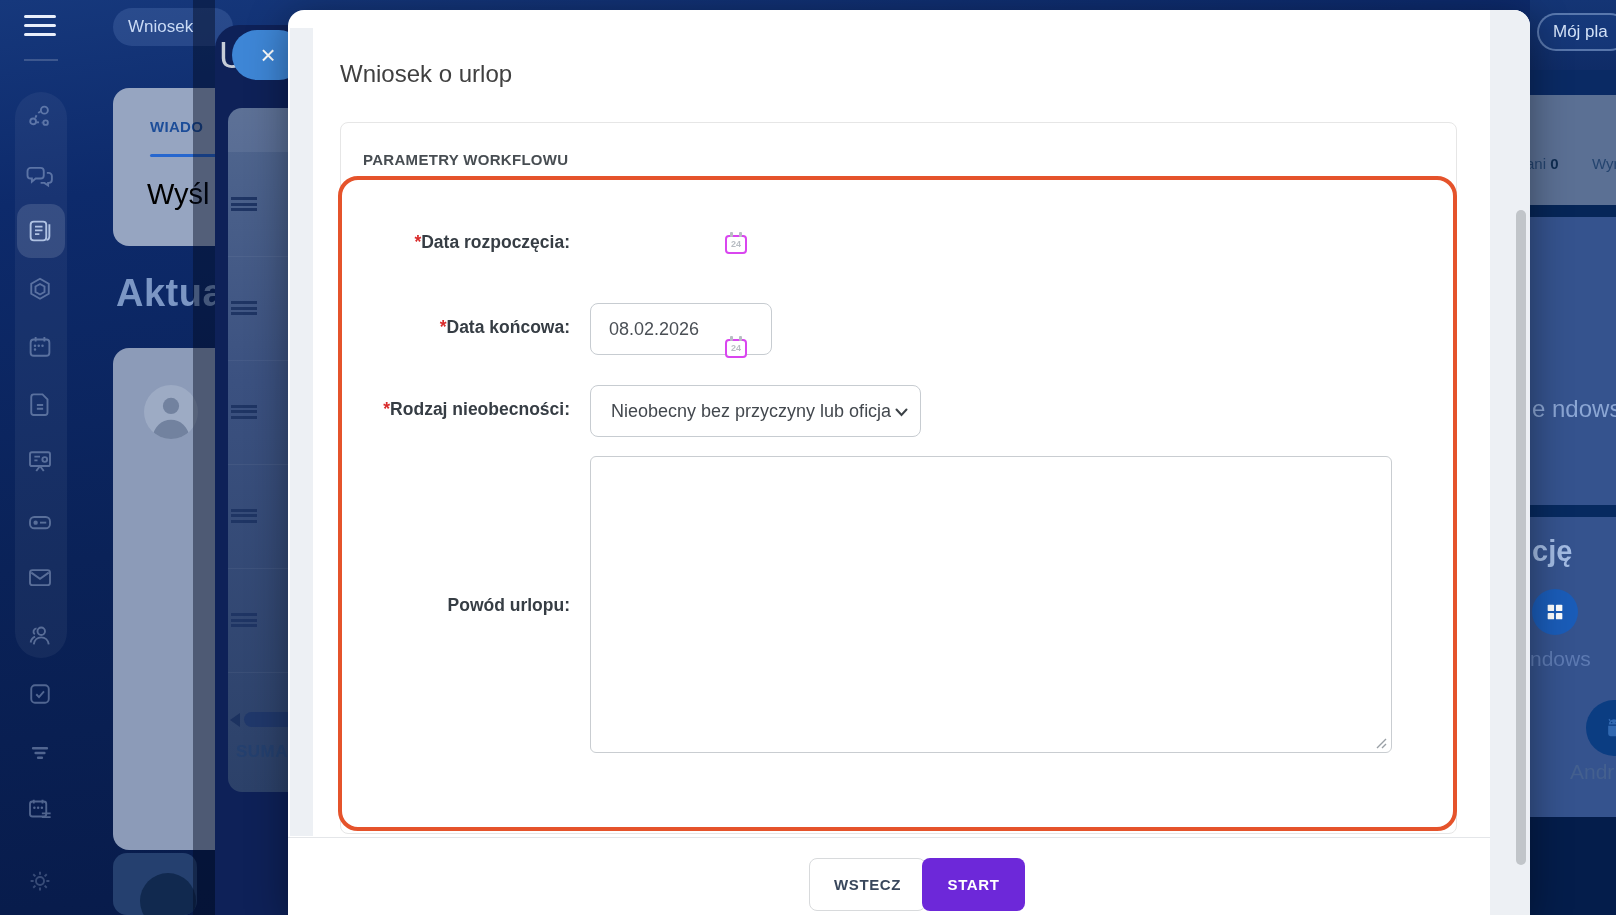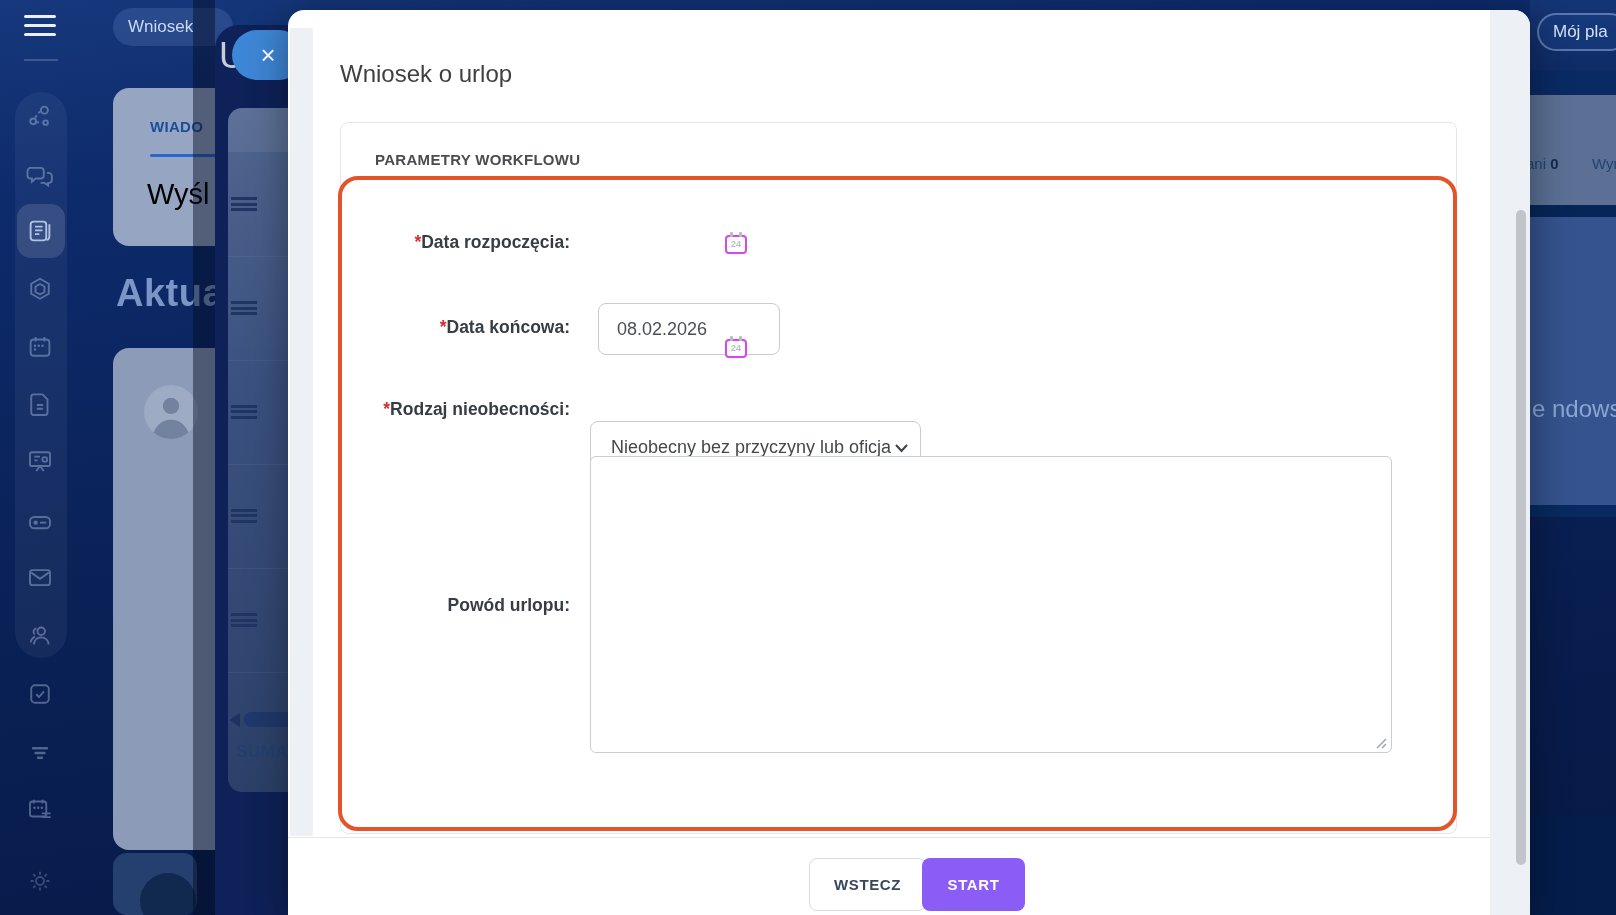--- a/index.html
+++ b/index.html
@@ -56,30 +56,30 @@
   .orange-rect{border:4px solid #e5532b;border-radius:20px;box-sizing:border-box;}
   .f-label{font-size:17.5px;font-weight:bold;color:#363d44;text-align:right;line-height:24px;}
   .req{color:#d92b2b;}
   .f-input{box-sizing:border-box;border:1px solid #c7ccd1;border-radius:8px;background:#fff;
            font-family:"Liberation Sans","DejaVu Sans",sans-serif;font-size:18px;color:#4a4f55;padding:0 40px 0 18px;outline:none;}
   .cal-ico{width:22px;height:19px;border:2px solid #d946ef;border-radius:4px;box-sizing:border-box;position:relative;
            font-size:9px;font-weight:bold;color:#b8bdc3;text-align:center;line-height:15px;background:#fff;}
   .cal-ico::before,.cal-ico::after{content:"";position:absolute;top:-5px;width:3px;height:5px;background:#b8bdc3;border-radius:1px;}
   .cal-ico::before{left:3px;} .cal-ico::after{right:3px;}
   .f-select{box-sizing:border-box;border:1px solid #c7ccd1;border-radius:8px;background:#fff;
-            font-size:18px;color:#43484e;display:flex;align-items:center;padding:0 34px 0 20px;cursor:pointer;white-space:nowrap;overflow:hidden;margin-top:36px;}
+            font-size:18px;color:#43484e;display:flex;align-items:center;padding:0 34px 0 20px;cursor:pointer;white-space:nowrap;overflow:hidden;}
   .f-textarea{box-sizing:border-box;border:1px solid #c9cdd1;border-radius:6px;background:#fff;resize:none;
               font-family:"Liberation Sans","DejaVu Sans",sans-serif;font-size:16px;color:#43484e;padding:10px 14px;outline:none;}
   .ta-grip{pointer-events:none;}
   .footer{background:#fff;border-top:1px solid #e4e6e9;}
   .btn{box-sizing:border-box;border-radius:8px;font-size:15px;font-weight:bold;letter-spacing:.6px;
        display:flex;align-items:center;justify-content:center;cursor:pointer;
        font-family:"Liberation Sans","DejaVu Sans",sans-serif;}
   .btn-back{background:#fff;border:1px solid #d8dadc;color:#39475c;}
-  .btn-start{background:#8b5cf6;border:none;color:#fff;}
+  .btn-start{background:#6d28d9;border:none;color:#fff;}
 </style>
 </head>
 <body>
 
 <div id="app">
 
   <div class="abs hamburger" style="left:24px;top:15px;">
     <span></span>
       <span></span>
       <span style="margin-bottom:0;"></span>
@@ -216,20 +216,42 @@
     <div class="abs" style="left:0;top:70px;width:86px;height:25px;background:#0a2a64;"></div>
     <div class="abs" style="left:0;top:95px;width:86px;height:128px;background:#5b7094;">
       <div class="abs rtab" style="left:-4px;top:60px;"><span>ani</span>&nbsp;<b>0</b></div>
       <div class="abs rtab" style="left:62px;top:60px;"><span>Wyr</span></div>
     </div>
     <div class="abs" style="left:0;top:205px;width:86px;height:12px;background:#062658;"></div>
     <div class="abs" style="left:0;top:217px;width:86px;height:288px;background:#35538e;">
       <div class="abs rme" style="left:2px;top:178px;">e ndows</div>
     </div>
     <div class="abs" style="left:0;top:505px;width:86px;height:12px;background:#072a60;"></div>
+    <div class="abs rfrag" style="left:0;top:517px;width:86px;height:300px;background:#35538e;">
+      <div class="abs rhead" style="left:2px;top:18px;">cję</div>
+      <div class="abs rcircle" style="left:2px;top:72px;width:46px;height:46px;background:#1a5cb8;">
+        <svg viewBox="0 0 24 24" style="width:22px;height:22px;">
+            <rect x="4" y="4" width="7" height="7" rx="1" fill="#fff"></rect>
+            <rect x="13" y="4" width="7" height="7" rx="1" fill="#fff"></rect>
+            <rect x="4" y="13" width="7" height="7" rx="1" fill="#fff"></rect>
+            <rect x="13" y="13" width="7" height="7" rx="1" fill="#fff"></rect>
+          </svg>
+      </div>
+      <div class="abs rapp-lbl" style="left:0;top:130px;">ndows</div>
+      <div class="abs rcircle" style="left:56px;top:183px;width:56px;height:56px;background:#0b3d82;">
+        <svg viewBox="0 0 24 24" style="width:28px;height:28px;">
+            <path d="M7 10h10v7a2 2 0 01-2 2H9a2 2 0 01-2-2z" fill="#3168b0"></path>
+            <path d="M7.5 9a4.5 4.5 0 019 0z" fill="#3168b0"></path>
+            <path d="M8.7 5.8L7.8 4.4M15.3 5.8l.9-1.4" stroke="#3168b0" stroke-width="1.2"></path>
+            <circle cx="10" cy="7.3" r=".7" fill="#0b3d82"></circle>
+            <circle cx="14" cy="7.3" r=".7" fill="#0b3d82"></circle>
+          </svg>
+      </div>
+      <div class="abs rapp-lbl" style="left:40px;top:243px;color:#44608f;">Andr</div>
+    </div>
     <div class="abs" style="left:0;top:817px;width:86px;height:98px;background:#041d4b;"></div>
   </div>
 
   <div class="abs dim-strip" style="left:193px;top:0;width:22px;height:915px;z-index:5;"></div>
 
   <div class="abs panel2" style="left:215px;top:25px;width:1280px;height:890px;z-index:10;">
     <div class="abs p2-head" style="left:4px;top:10px;">U</div>
     <div class="abs close-pill" style="left:17px;top:5px;">
       <span>×</span>
     </div>
@@ -258,36 +280,36 @@
 
   <div class="abs modal" style="left:288px;top:10px;width:1242px;height:905px;z-index:20;">
 
     <div class="abs gutter" style="left:2px;top:18px;width:23px;height:808px;"></div>
     <div class="abs gutter" style="left:1202px;top:0;width:40px;height:905px;border-radius:0 16px 0 0;"></div>
     <div class="abs vthumb" style="left:1228px;top:200px;width:10px;height:655px;"></div>
 
     <div class="abs m-title" style="left:52px;top:50px;">Wniosek o urlop</div>
 
     <div class="abs params-card" style="left:52px;top:112px;width:1117px;height:712px;">
-      <div class="abs section-lbl" style="left:22px;top:28px;margin-left:12px;">PARAMETRY WORKFLOWU</div>
+      <div class="abs section-lbl" style="left:22px;top:28px;">PARAMETRY WORKFLOWU</div>
     </div>
 
     <div class="abs orange-rect" style="left:50px;top:166px;width:1119px;height:655px;"></div>
 
     <div class="abs f-label" style="left:52px;top:220px;width:230px;">
       <span class="req">*</span><span>Data rozpoczęcia:</span>
     </div>
     <div class="abs cal-ico" style="left:437px;top:225px;">
       <span>24</span>
     </div>
 
     <div class="abs f-label" style="left:52px;top:305px;width:230px;">
       <span class="req">*</span><span>Data końcowa:</span>
     </div>
-    <input class="abs f-input" style="left: 302px; top: 293px; width: 182px; height: 52px; margin-left: 8px;" value="08.02.2026">
+    <input class="abs f-input" style="left: 302px; top: 293px; width: 182px; height: 52px;" value="08.02.2026">
     <div class="abs cal-ico" style="left:437px;top:310px;">
       <span>24</span>
     </div>
 
     <div class="abs f-label" style="left:52px;top:387px;width:230px;">
       <span class="req">*</span><span>Rodzaj nieobecności:</span>
     </div>
     <div class="abs f-select" style="left:302px;top:375px;width:331px;height:52px;">
       <span>Nieobecny bez przyczyny lub oficja</span>
       <svg class="abs" style="right:12px;top:22px;width:13px;height:9px;" viewBox="0 0 13 9">

